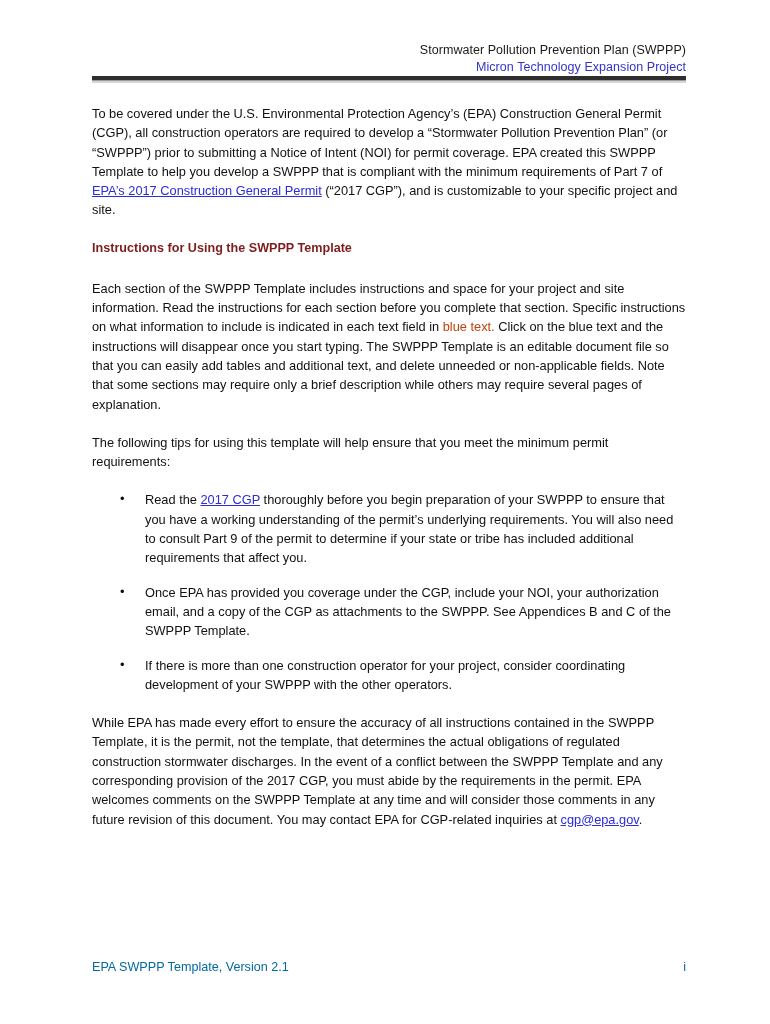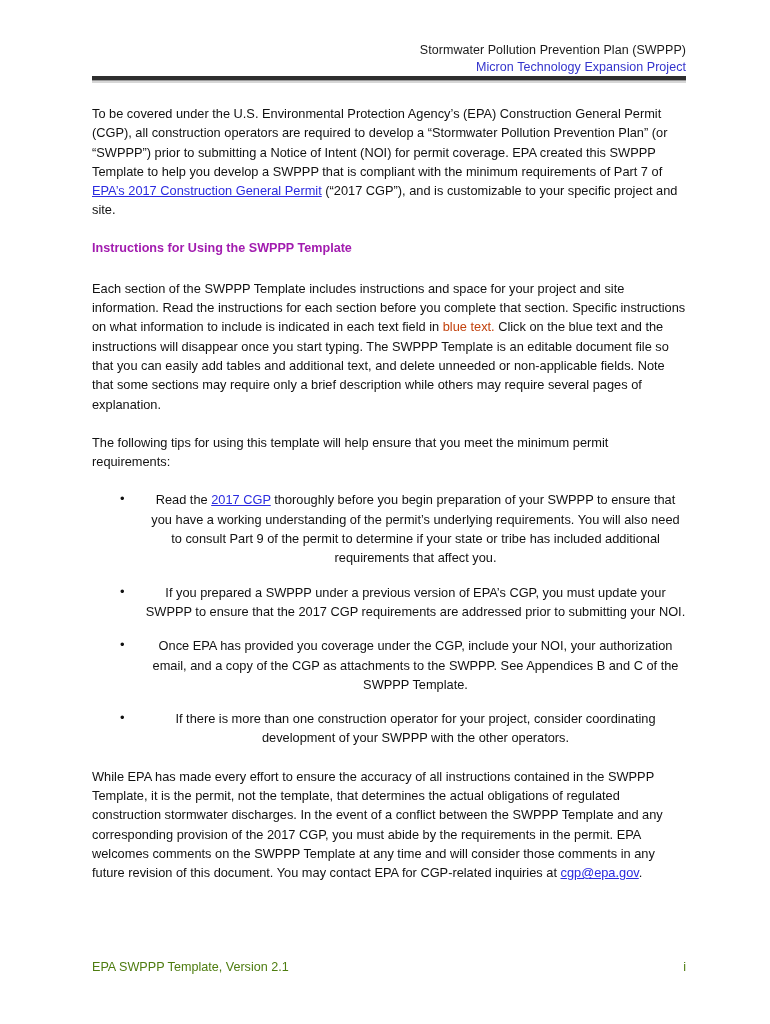--- a/index.html
+++ b/index.html
@@ -78,21 +78,21 @@
     margin: 0 0 19px 0;
     color: #111111;
     text-align: left;
   }
 
   h2.sub-head {
     font-size: 12.6px;
     font-weight: bold;
     line-height: 19px;
     margin: 0 0 21px 0;
-    color: #a21caf;
+    color: #7f1d1d;
   }
 
   a.doclink,
   .doclink {
     color: #2b2be0;
     text-decoration: underline;
   }
   .bluetext {
     color: #c2410c;
     text-decoration: none;
@@ -103,21 +103,20 @@
     margin: 0 0 19px 0;
     padding: 0;
   }
   ul.tips > li {
     position: relative;
     padding-left: 53px;
     margin-bottom: 15px;
     font-size: 12.8px;
     line-height: 19.3px;
     color: #111111;
-    text-align: center;
   }
   ul.tips > li:last-child { margin-bottom: 0; }
   ul.tips > li::before {
     content: "\2022";
     position: absolute;
     left: 28px;
     top: -1px;
     font-size: 13px;
     line-height: 19.3px;
     color: #111111;
@@ -127,21 +126,21 @@
   .footer {
     position: absolute;
     left: 88px;
     top: 958px;
     width: 594px;
     display: flex;
     justify-content: space-between;
     align-items: baseline;
     font-size: 12.6px;
     line-height: 18px;
-    color: #4d7c0f;
+    color: #0369a1;
   }
   .footer-page {
     font-size: 12.6px;
   }
 </style>
 </head>
 <body>
 
 <div class="page">
 
@@ -164,23 +163,20 @@
       <span>Each section of the SWPPP Template includes instructions and space for your project and site information. Read the instructions for each section before you complete that section. Specific instructions on what information to include is indicated in each text field in </span><span class="bluetext">blue text.</span><span> Click on the blue text and the instructions will disappear once you start typing. The SWPPP Template is an editable document file so that you can easily add tables and additional text, and delete unneeded or non-applicable fields.  Note that some sections may require only a brief description while others may require several pages of explanation.</span>
     </p>
 
     <p class="para">The following tips for using this template will help ensure that you meet the minimum permit requirements:</p>
 
     <ul class="tips">
       <li>
         <span>Read the </span><a class="doclink" href="#">2017 CGP</a><span> thoroughly before you begin preparation of your SWPPP to ensure that you have a working understanding of the permit’s underlying requirements.  You will also need to consult Part 9 of the permit to determine if your state or tribe has included additional requirements that affect you.</span>
       </li>
       <li>
-        <span>If you prepared a SWPPP under a previous version of EPA’s CGP, you must update your SWPPP to ensure that the 2017 CGP requirements are addressed prior to submitting your NOI.</span>
-      </li>
-      <li>
         <span>Once EPA has provided you coverage under the CGP, include your NOI, your authorization email, and a copy of the CGP as attachments to the SWPPP.  See Appendices B and C of the SWPPP Template.</span>
       </li>
       <li>
         <span>If there is more than one construction operator for your project, consider coordinating development of your SWPPP with the other operators.</span>
       </li>
     </ul>
 
     <p class="para">
       <span>While EPA has made every effort to ensure the accuracy of all instructions contained in the SWPPP Template, it is the permit, not the template, that determines the actual obligations of regulated construction stormwater discharges. In the event of a conflict between the SWPPP Template and any corresponding provision of the 2017 CGP, you must abide by the requirements in the permit. EPA welcomes comments on the SWPPP Template at any time and will consider those comments in any future revision of this document. You may contact EPA for CGP-related inquiries at </span><a class="doclink" href="#">cgp@epa.gov</a><span>.</span>
     </p>

